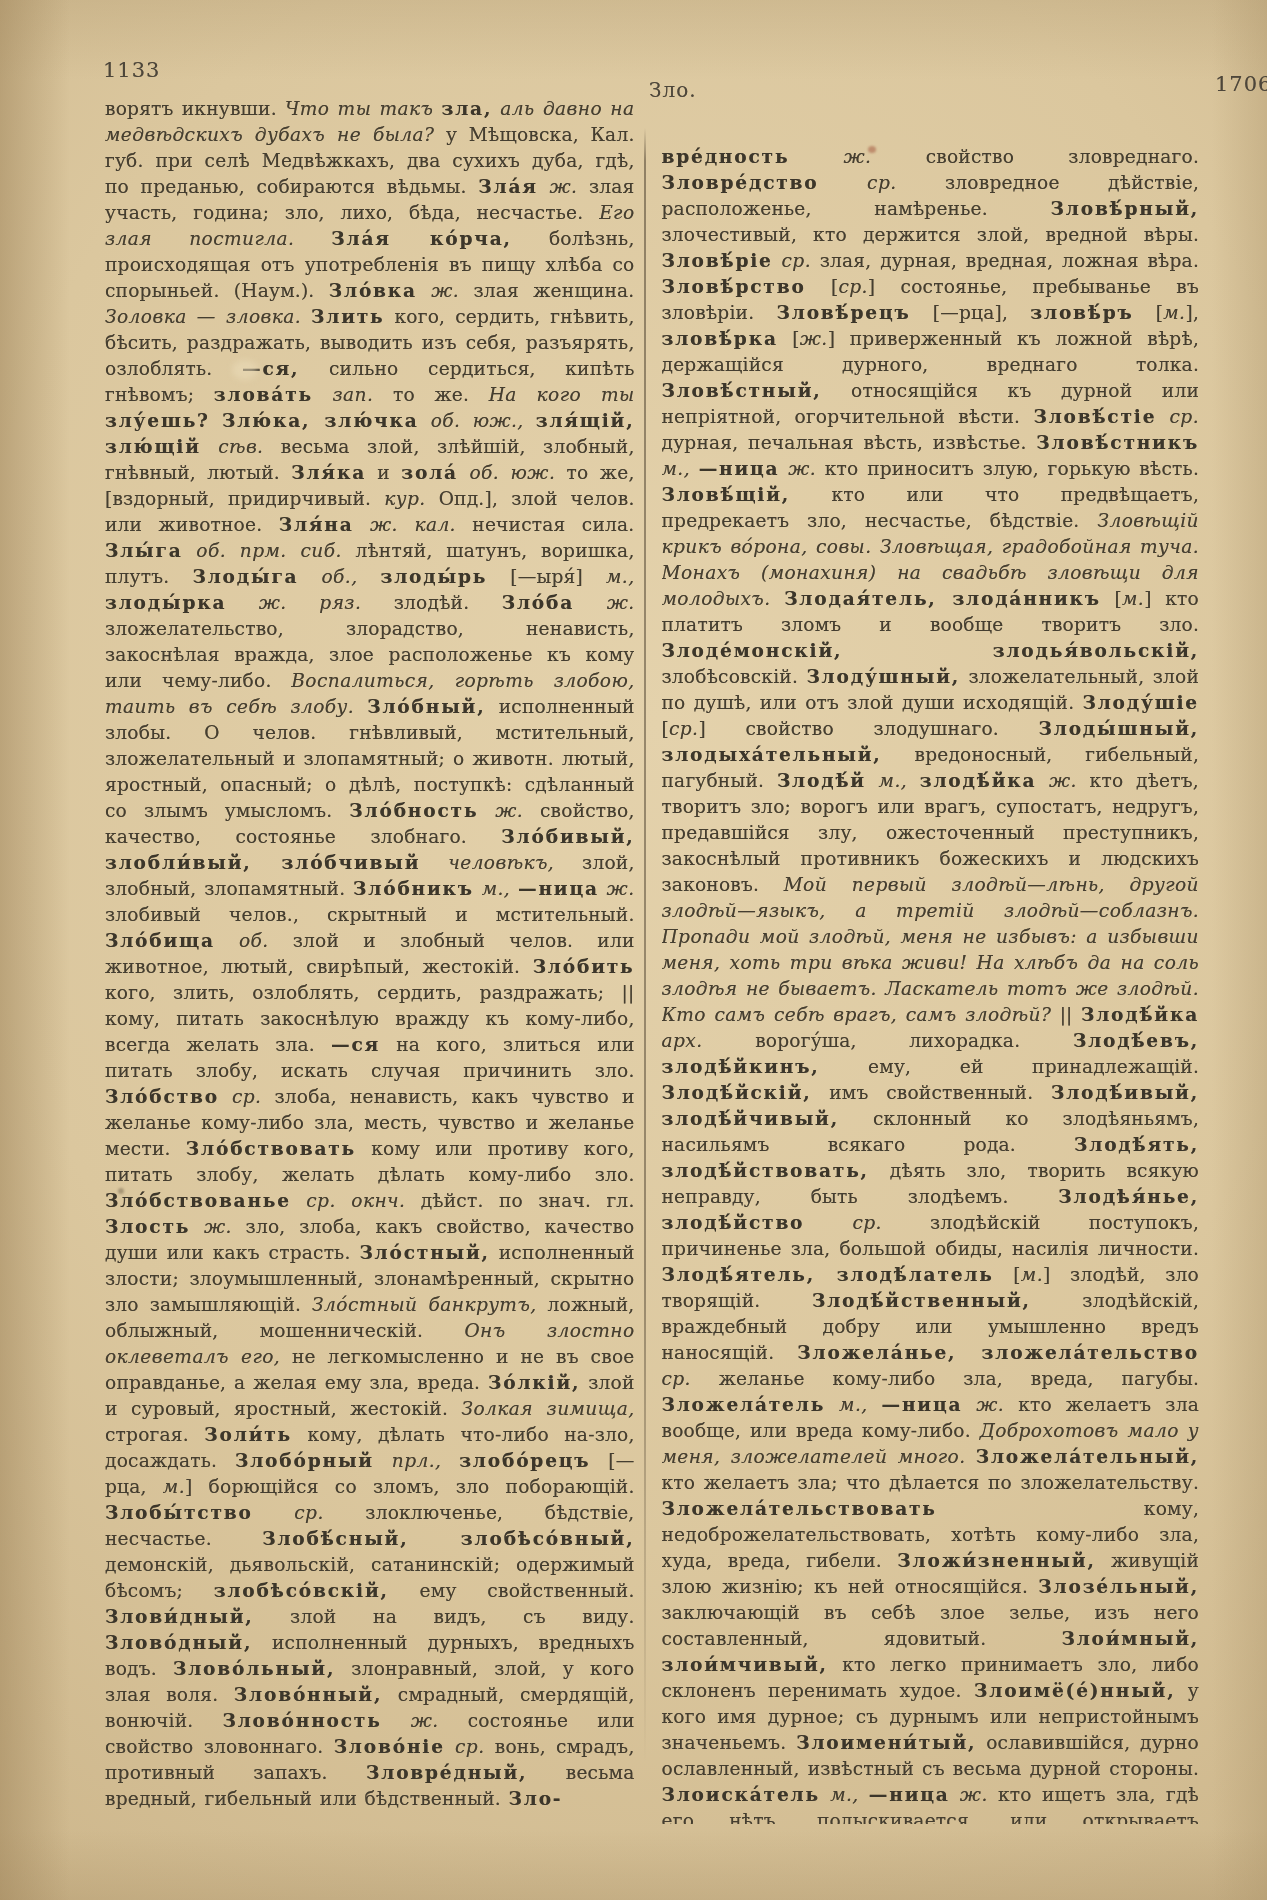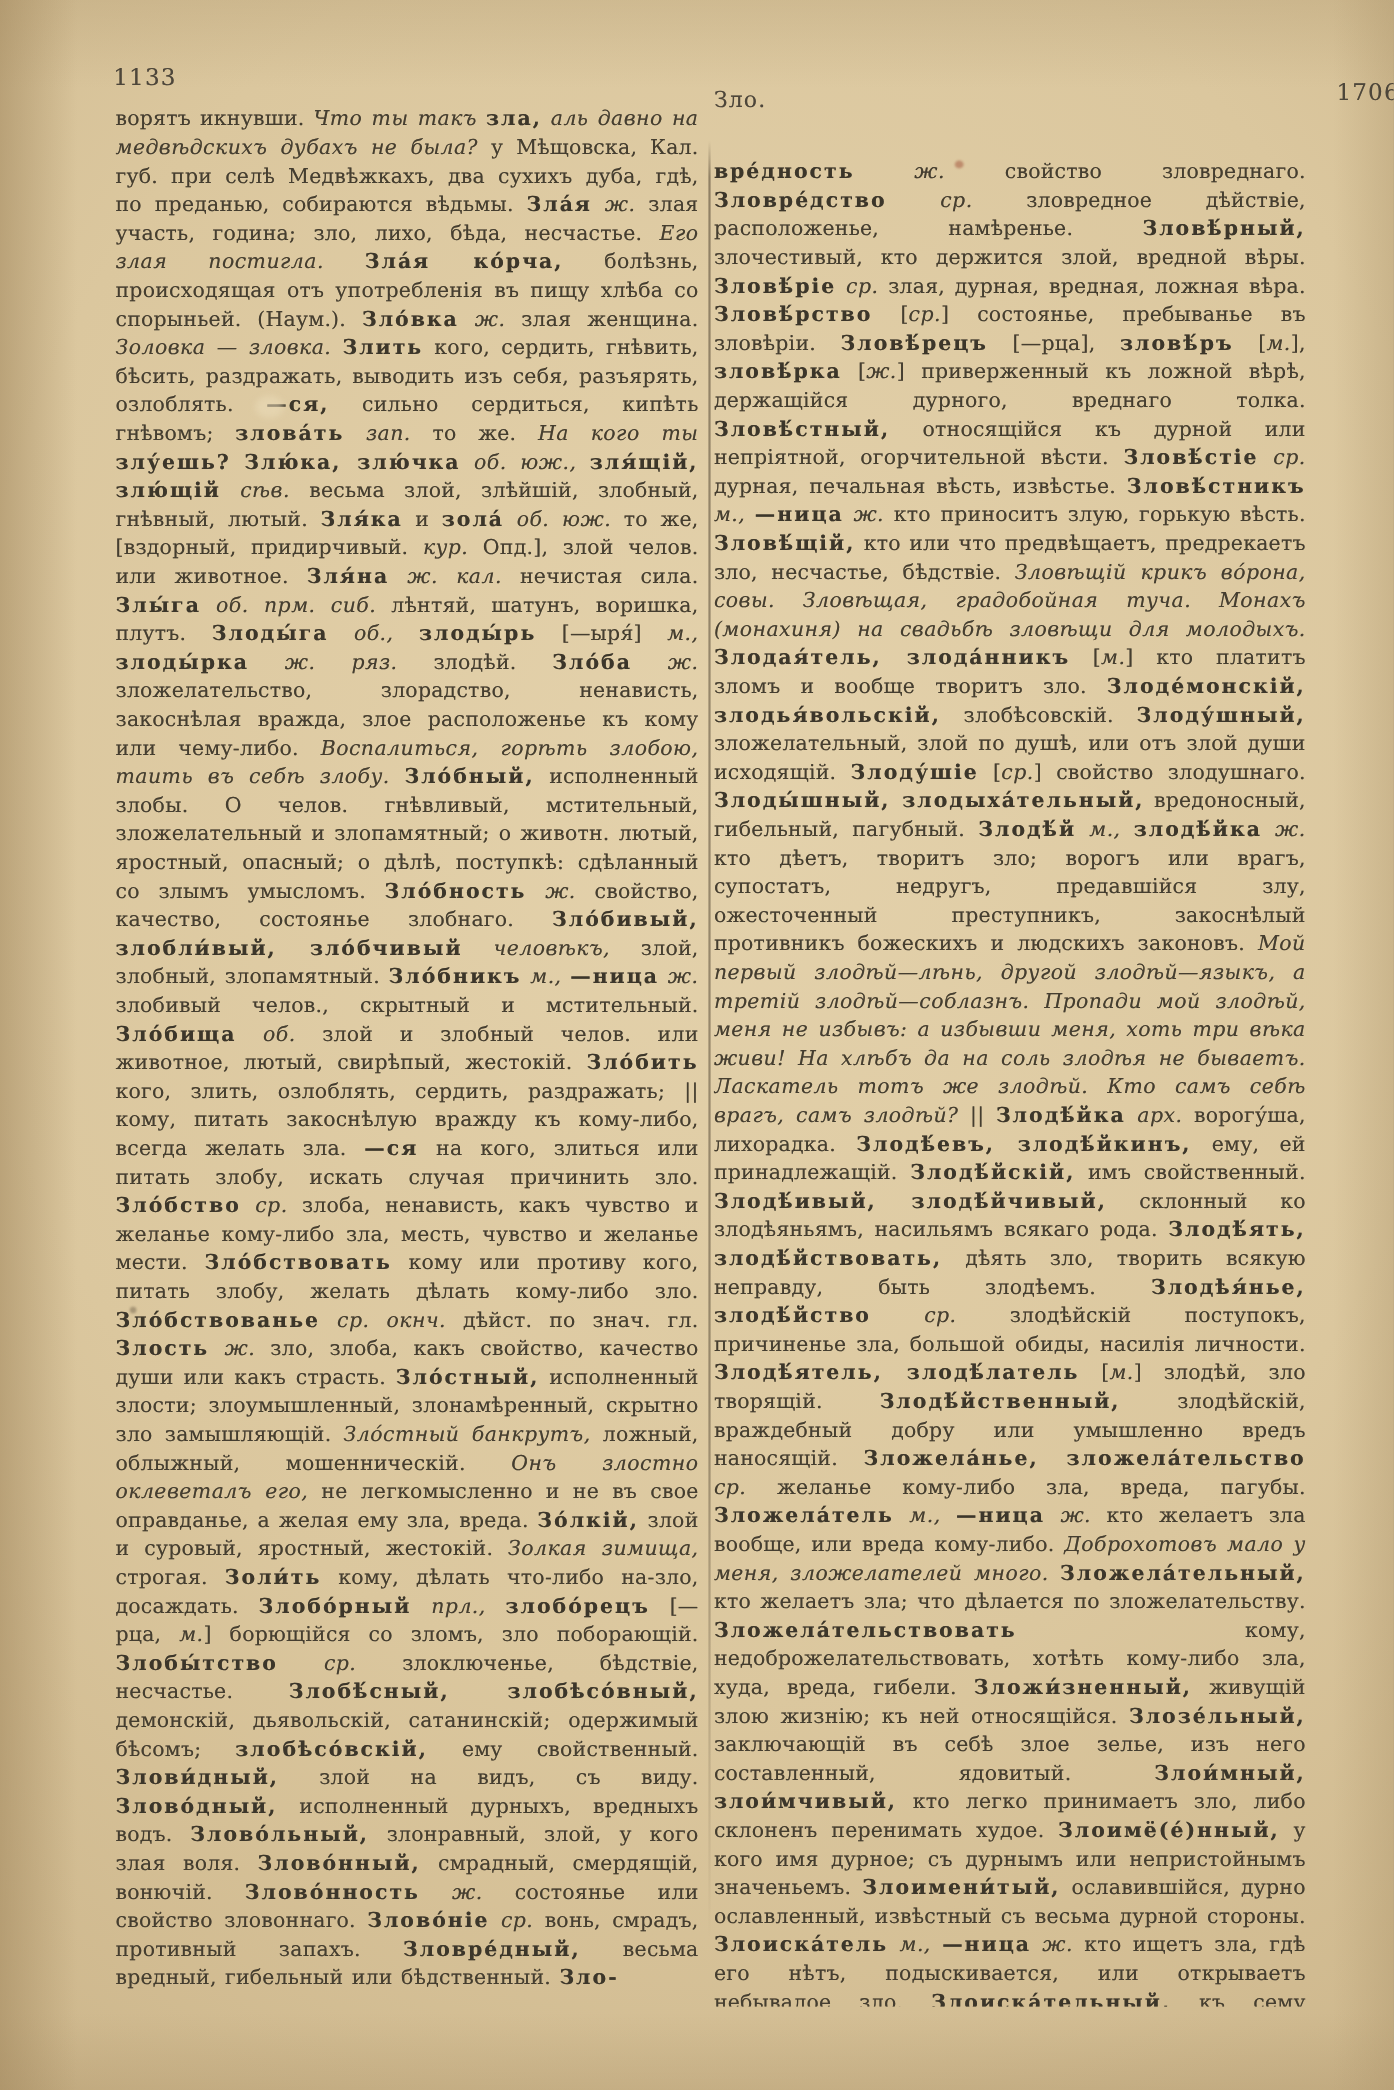--- a/index.html
+++ b/index.html
@@ -34,22 +34,23 @@
     letter-spacing:1px;
     color:#4d463a;
     text-shadow:0 0 .6px rgba(77,70,58,.5);
     margin-top:16px;
   }
   .columns{
     position:absolute;
     left:105px;top:96px;
     width:1094px;height:1728px;
     display:flex;
-    gap:14px;
+    gap:27px;
     overflow:hidden;
+    justify-content:flex-end;
   }
   .col{
     height:100%;
     overflow:hidden;
     font-size:18.6px;
     line-height:26px;
     text-align:justify;
     letter-spacing:.2px;
     word-spacing:1.5px;
     hyphens:auto;

